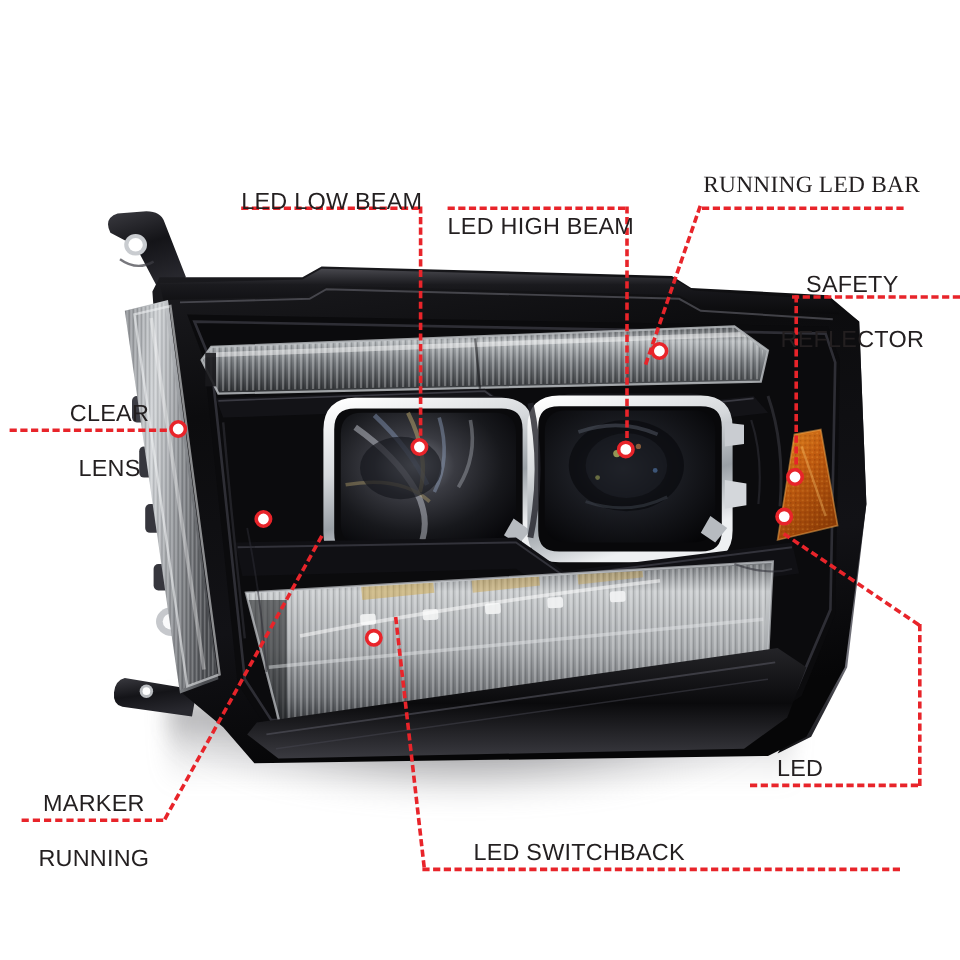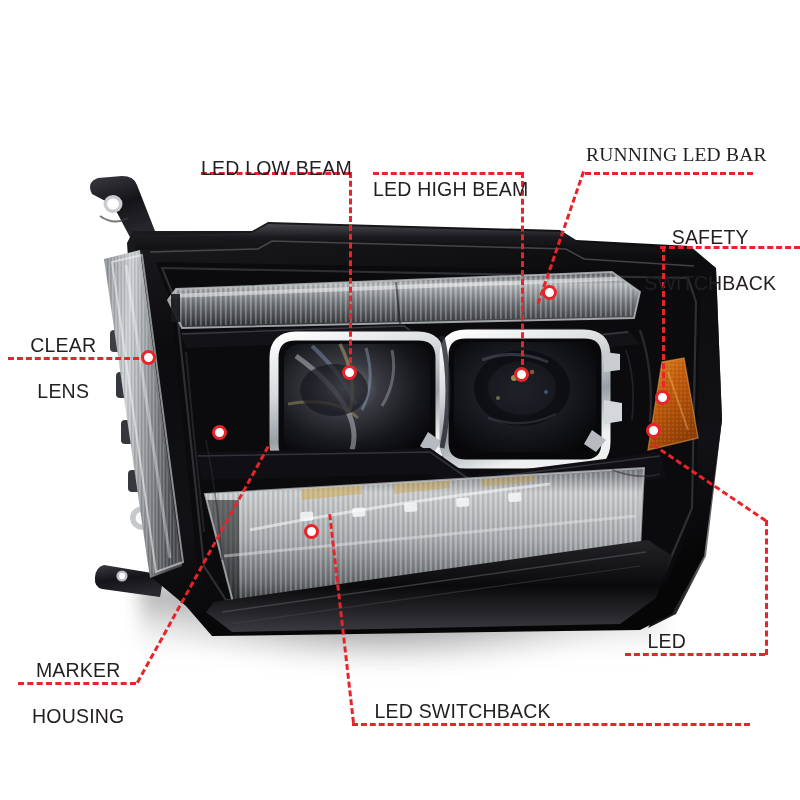--- a/index.html
+++ b/index.html
@@ -357,34 +357,34 @@
   <div class="dot" style="left:304px; top:524px;"></div>
 
   <div class="label" style="left:201px; top:157px;">LED LOW BEAM</div>
 
   <div class="label" style="left:373px; top:130px;margin-top:48px;">LED HIGH BEAM</div>
 
   <div class="label" style="left:586px; top:143px;font-family:Liberation Serif, serif;">RUNNING LED BAR</div>
 
   <div class="label r" style="left:600px; top:203px; width:198px;">
     <span>SAFETY</span><br>
-    <span>SWITCHBACK</span>
-  </div>
-
-  <div class="label r" style="left:0px; top:311px; width:104px;">
+    <span>REFLECTOR</span>
+  </div>
+
+  <div class="label r" style="left:0px; top:311px; width:104px;padding-left:28px;">
     <span>CLEAR</span><br>
     <span>LENS</span>
   </div>
 
   <div class="label r" style="left:0px; top:636px; width:134px;">
     <span>MARKER</span><br>
-    <span>HOUSING</span>
+    <span>RUNNING</span>
   </div>
 
   <div class="label c" style="left:625px; top:607px; width:140px;">
     <span>LED</span><br>
   </div>
 
-  <div class="label c" style="left:352px; top:677px; width:398px;">
+  <div class="label c" style="left:372px; top:677px; width:398px;">
     <span>LED SWITCHBACK</span><br>
   </div>
 
 </div>
 
 </body></html>

